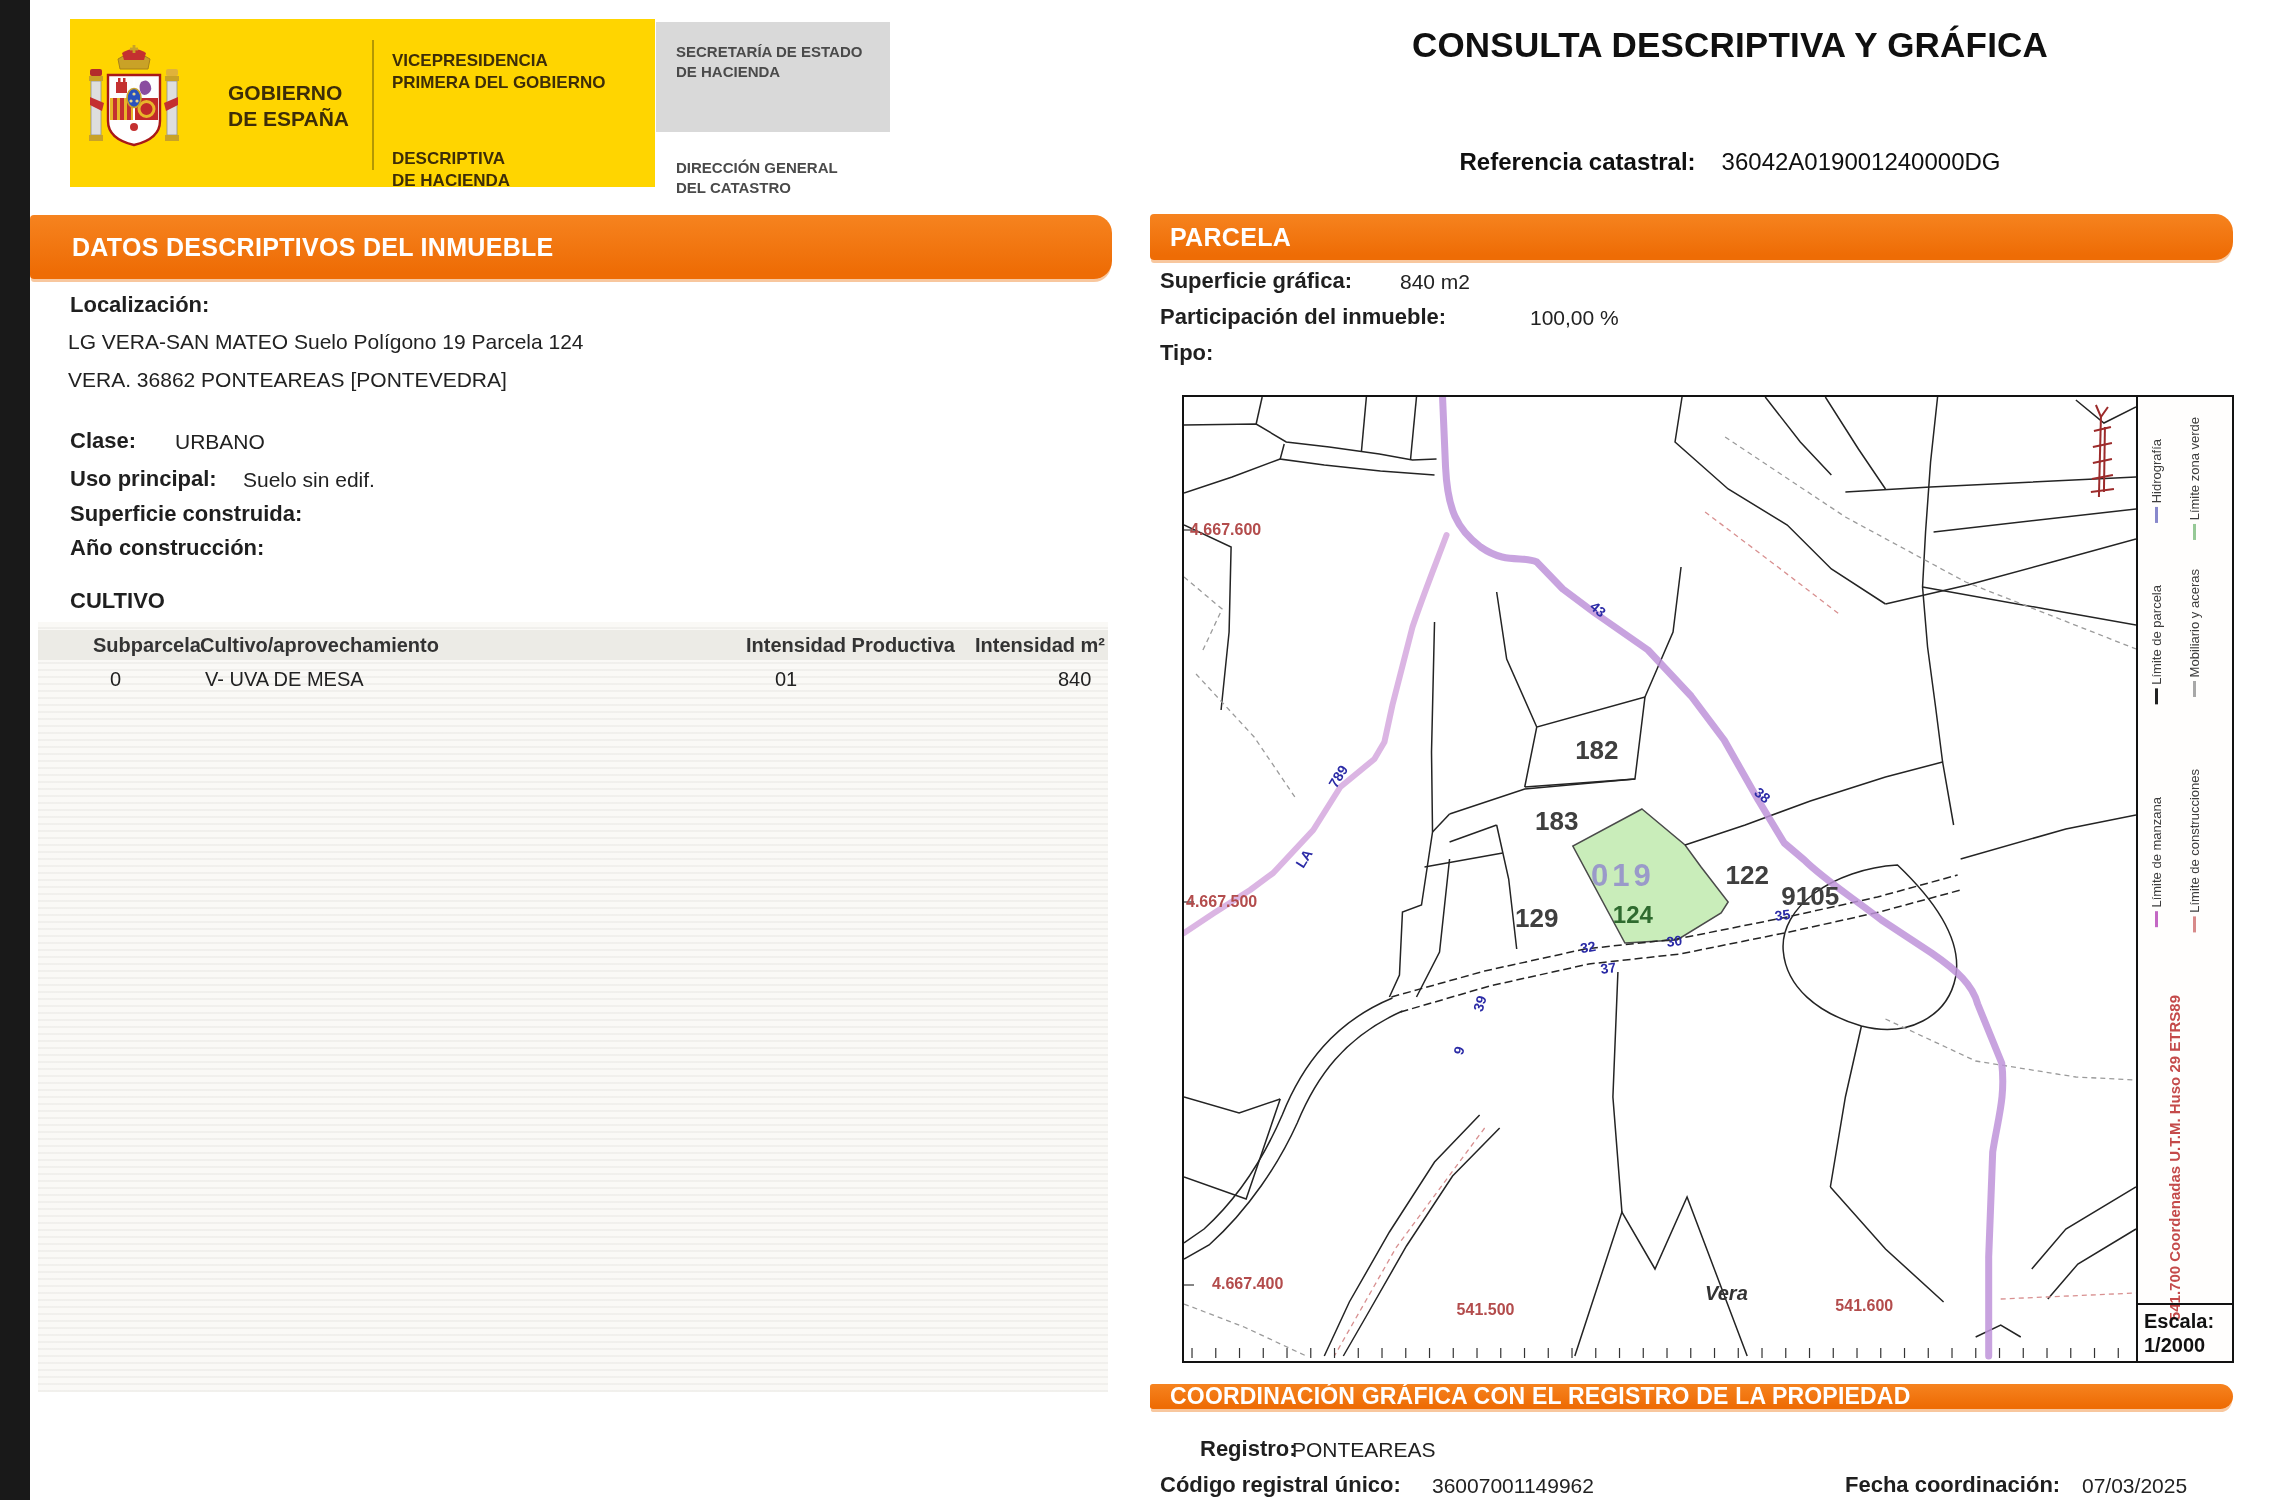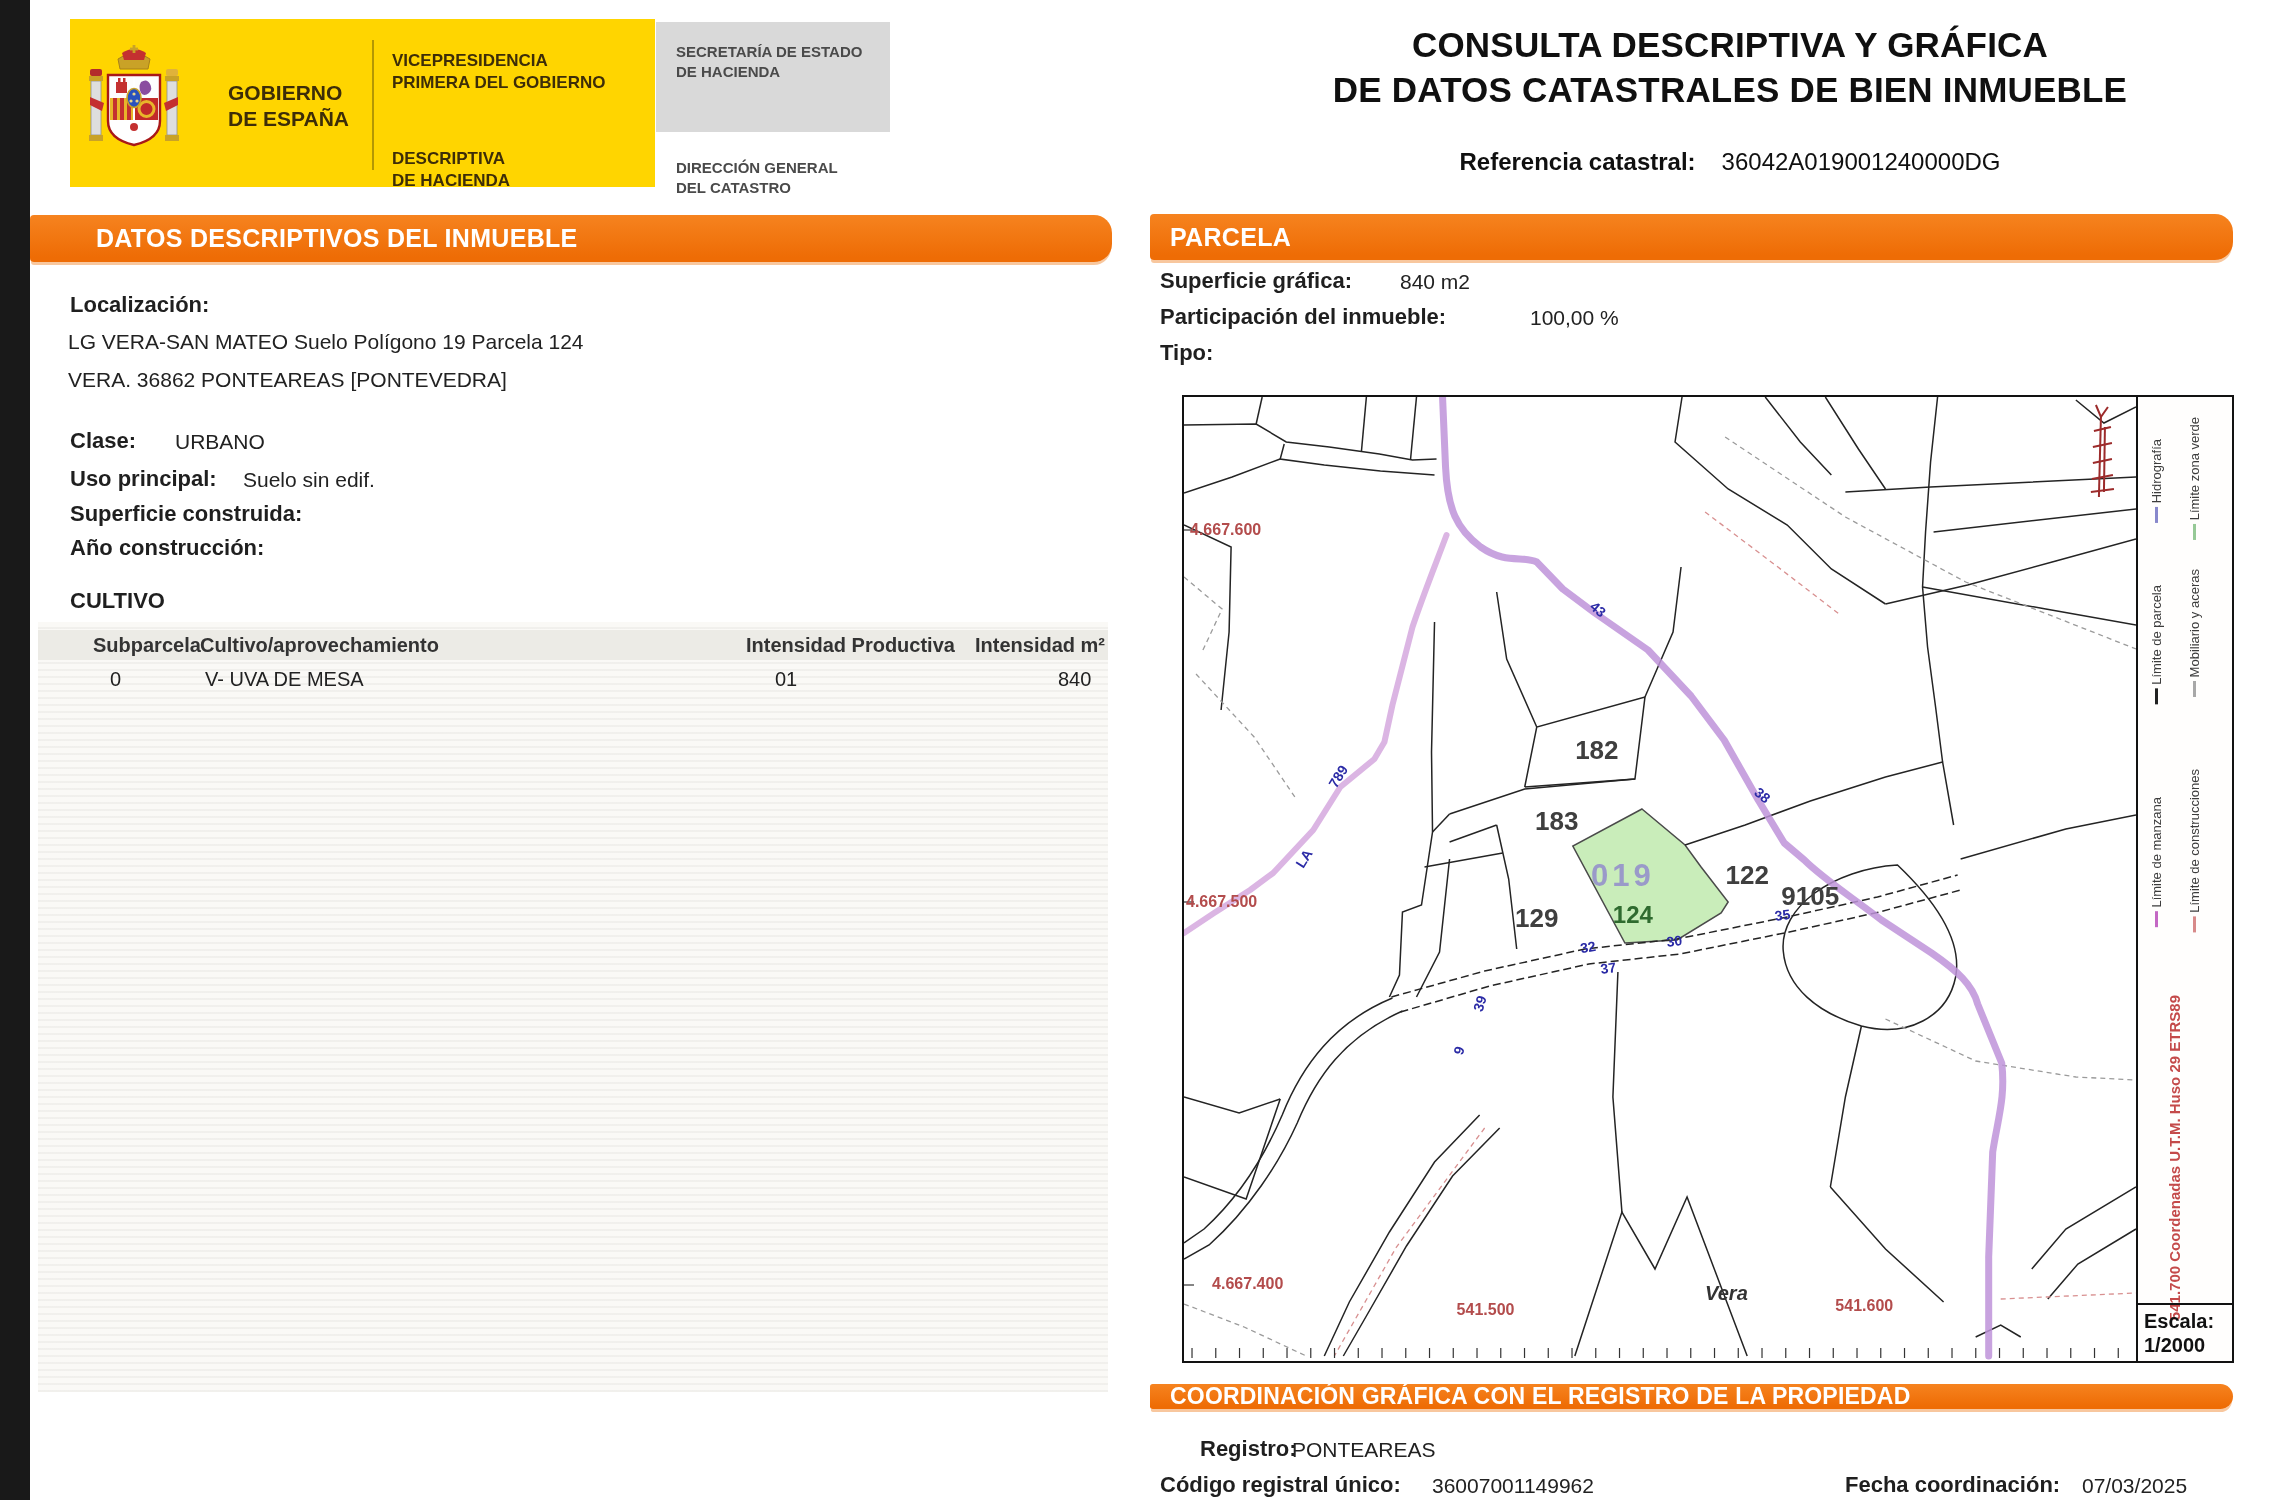--- a/index.html
+++ b/index.html
@@ -20,21 +20,21 @@
   .sec-text{left:676px;top:42px;font-size:15px;font-weight:bold;color:#4a4a4a;line-height:20px;}
   .dir-text{left:676px;top:158px;font-size:15px;font-weight:bold;color:#4a4a4a;line-height:20px;}
   
   .doc-title{left:1270px;top:22px;width:920px;text-align:center;font-size:35px;font-weight:bold;color:#101010;line-height:45px;letter-spacing:.2px;}
   .ref-line{left:1270px;top:148px;width:920px;text-align:center;font-size:24px;color:#101010;}
   .ref-line b{margin-right:26px;}
   
   .obar{background:linear-gradient(180deg,#f6831f 0%,#ee6c05 90%);border-radius:4px 18px 18px 4px;
         box-shadow:0 4px 0 -1px rgba(247,193,147,.9);
         color:#ffffff;font-weight:bold;display:flex;align-items:center;}
-  .bar-datos{left:30px;top:215px;width:1082px;height:47px;font-size:25px;padding-left:66px;box-sizing:border-box;letter-spacing:.3px;}
+  .bar-datos{left:30px;top:215px;width:1082px;height:64px;font-size:25px;padding-left:42px;box-sizing:border-box;letter-spacing:.3px;}
   .bar-parcela{left:1150px;top:214px;width:1083px;height:46px;font-size:25px;padding-left:20px;box-sizing:border-box;letter-spacing:.3px;}
   .bar-coord{left:1150px;top:1384px;width:1083px;height:25px;font-size:23px;padding-left:20px;box-sizing:border-box;letter-spacing:.2px;}
   
   .lbl{font-weight:bold;font-size:22px;color:#1f1f1f;}
   .val{font-size:21px;color:#222;}
   .loc-label{left:70px;top:292px;}
   .loc-line1{left:68px;top:330px;}
   .loc-line2{left:68px;top:368px;}
   .clase-label{left:70px;top:428px;}
   .clase-value{left:175px;top:430px;}
@@ -149,21 +149,20 @@
   <div>SECRETARÍA DE ESTADO</div>
   <div>DE HACIENDA</div>
 </div>
 <div class="abs dir-text">
   <div>DIRECCIÓN GENERAL</div>
   <div>DEL CATASTRO</div>
 </div>
 
 <div class="abs doc-title">
   <div>CONSULTA DESCRIPTIVA Y GRÁFICA</div>
-  <div>DE DATOS CATASTRALES DE BIEN INMUEBLE</div>
 </div>
 <div class="abs ref-line">
   <b>Referencia catastral:</b><span>36042A019001240000DG</span>
 </div>
 
 <div class="abs obar bar-datos">
     <span>DATOS DESCRIPTIVOS DEL INMUEBLE</span>
   </div>
 
 <div class="abs lbl loc-label">Localización:</div>

